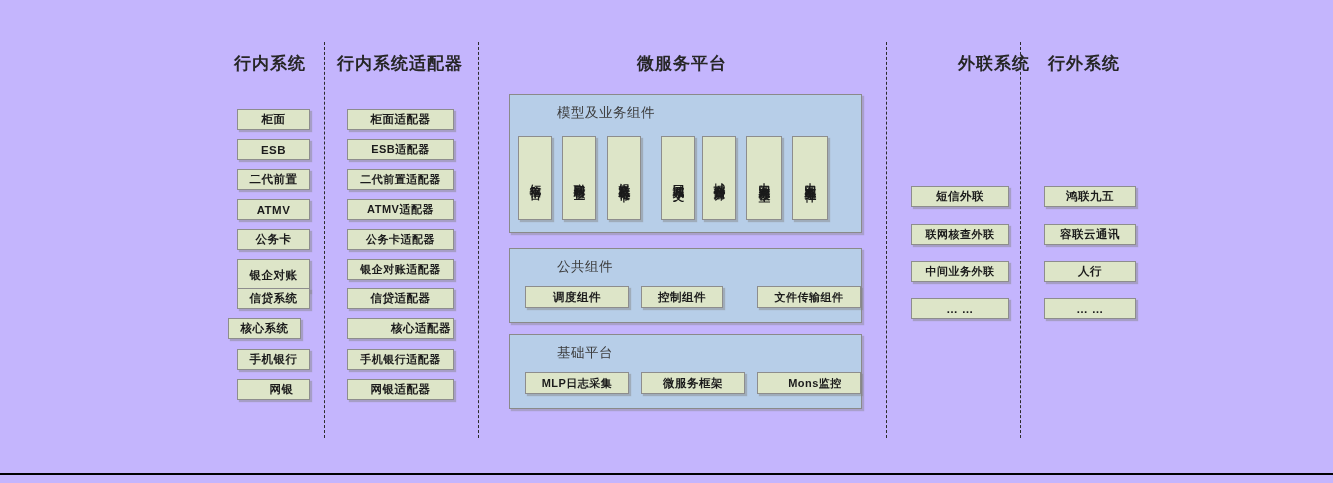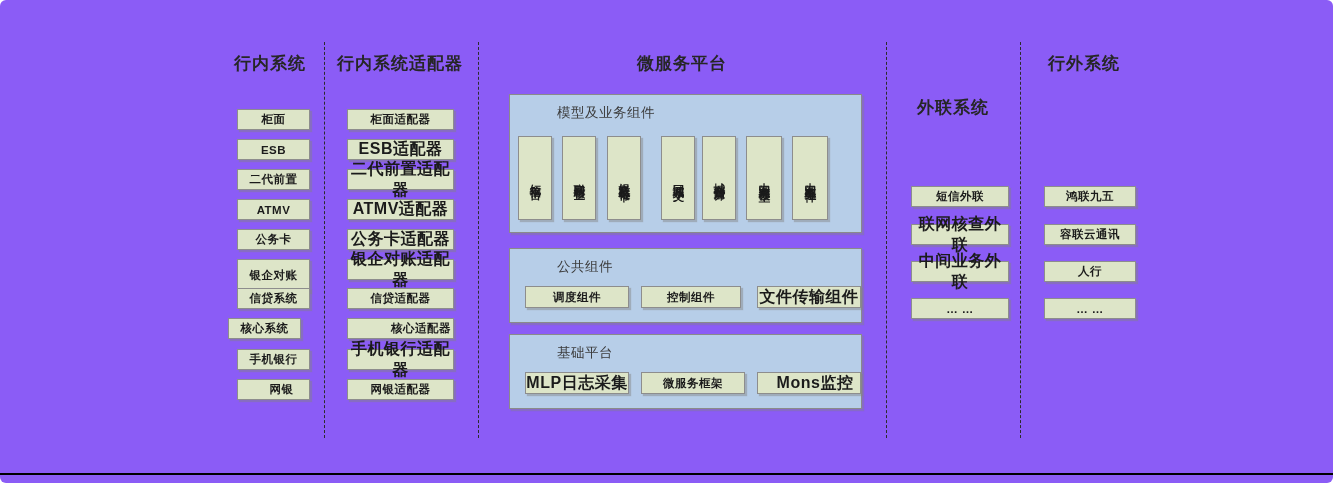--- a/index.html
+++ b/index.html
@@ -8,23 +8,22 @@
     background: #ffffff;
   }
   body {
     font-family: "Liberation Sans", "DejaVu Sans", sans-serif;
     color: #1a1a1a;
   }
   #canvas {
     position: relative;
     width: 1333px;
     height: 483px;
-    background: #8b5cf6;
+    background: #c4b5fd;
     overflow: hidden;
-    border-radius: 6px;
   }
 
   
   .page-rule {
     position: absolute;
     left: 0;
     top: 473px;
     width: 1333px;
     height: 0;
     border-top: 2px solid #000000;
@@ -60,21 +59,21 @@
     font-size: 11.5px;
     font-weight: bold;
     color: #1b1b1b;
     display: flex;
     align-items: center;
     justify-content: center;
     box-sizing: border-box;
     letter-spacing: 0.5px;
     text-align: center;
   }
-  .node.small { font-size: 16px; }
+  .node.small { font-size: 11px; }
 
   
   .node.vert {
     writing-mode: vertical-rl;
     text-orientation: upright;
     letter-spacing: 1.5px;
     font-size: 11.5px;
   }
 
   
@@ -102,21 +101,21 @@
   <div id="dividers-layer">
       <div class="divider" style="left: 324px;"></div>
       <div class="divider" style="left: 478px;"></div>
       <div class="divider" style="left: 886px;"></div>
       <div class="divider" style="left: 1020px;"></div>
     </div>
   <div id="titles-layer">
       <div class="col-title" style="left: 160px; width: 220px;">行内系统</div>
       <div class="col-title" style="left: 290px; width: 220px;">行内系统适配器</div>
       <div class="col-title" style="left: 572px; width: 220px;">微服务平台</div>
-      <div class="col-title" style="left: 843px; width: 220px; margin-top: 44px;">外联系统</div>
+      <div class="col-title" style="left: 884px; width: 220px;">外联系统</div>
       <div class="col-title" style="left: 974px; width: 220px;">行外系统</div>
     </div>
   <div id="nodes-layer">
       <div class="node" style="left: 237px; top: 109px; width: 73px; height: 21px;">柜面</div>
       <div class="node" style="left: 237px; top: 139px; width: 73px; height: 21px;">ESB</div>
       <div class="node" style="left: 237px; top: 169px; width: 73px; height: 21px;">二代前置</div>
       <div class="node" style="left: 237px; top: 199px; width: 73px; height: 21px;">ATMV</div>
       <div class="node" style="left: 237px; top: 229px; width: 73px; height: 21px;">公务卡</div>
       <div class="node" style="left: 237px; top: 259px; width: 73px; height: 33px;">银企对账</div>
       <div class="node" style="left: 237px; top: 288px; width: 73px; height: 21px;">信贷系统</div>
@@ -150,21 +149,21 @@
       <div class="node vert" style="left: 562px; top: 136px; width: 34px; height: 84px;">联网核查</div>
       <div class="node vert small" style="left: 607px; top: 136px; width: 34px; height: 84px;">银联及银行卡</div>
       <div class="node vert" style="left: 661px; top: 136px; width: 34px; height: 84px;">同城票交</div>
       <div class="node vert" style="left: 702px; top: 136px; width: 34px; height: 84px;">城商行清算</div>
       <div class="node vert small" style="left: 746px; top: 136px; width: 36px; height: 84px;">中间业务模型</div>
       <div class="node vert small" style="left: 792px; top: 136px; width: 36px; height: 84px;">中间业务组件</div>
       <div class="panel" style="left: 509px; top: 248px; width: 353px; height: 75px;">
         <div class="panel-label">公共组件</div>
       </div>
       <div class="node" style="left: 525px; top: 286px; width: 104px; height: 22px;">调度组件</div>
-      <div class="node" style="left: 641px; top: 286px; width: 100px; height: 22px;">控制组件</div>
+      <div class="node" style="left: 641px; top: 286px; width: 82px; height: 22px;">控制组件</div>
       <div class="node small" style="left: 757px; top: 286px; width: 104px; height: 22px;">文件传输组件</div>
       <div class="panel" style="left: 509px; top: 334px; width: 353px; height: 75px;">
         <div class="panel-label">基础平台</div>
       </div>
       <div class="node small" style="left: 525px; top: 372px; width: 104px; height: 22px;">MLP日志采集</div>
       <div class="node" style="left: 641px; top: 372px; width: 104px; height: 22px;">微服务框架</div>
       <div class="node small" style="left: 757px; top: 372px; width: 104px; height: 22px; padding-left: 12px;">Mons监控</div>
     </div>
   <div class="page-rule"></div>
 </div>

